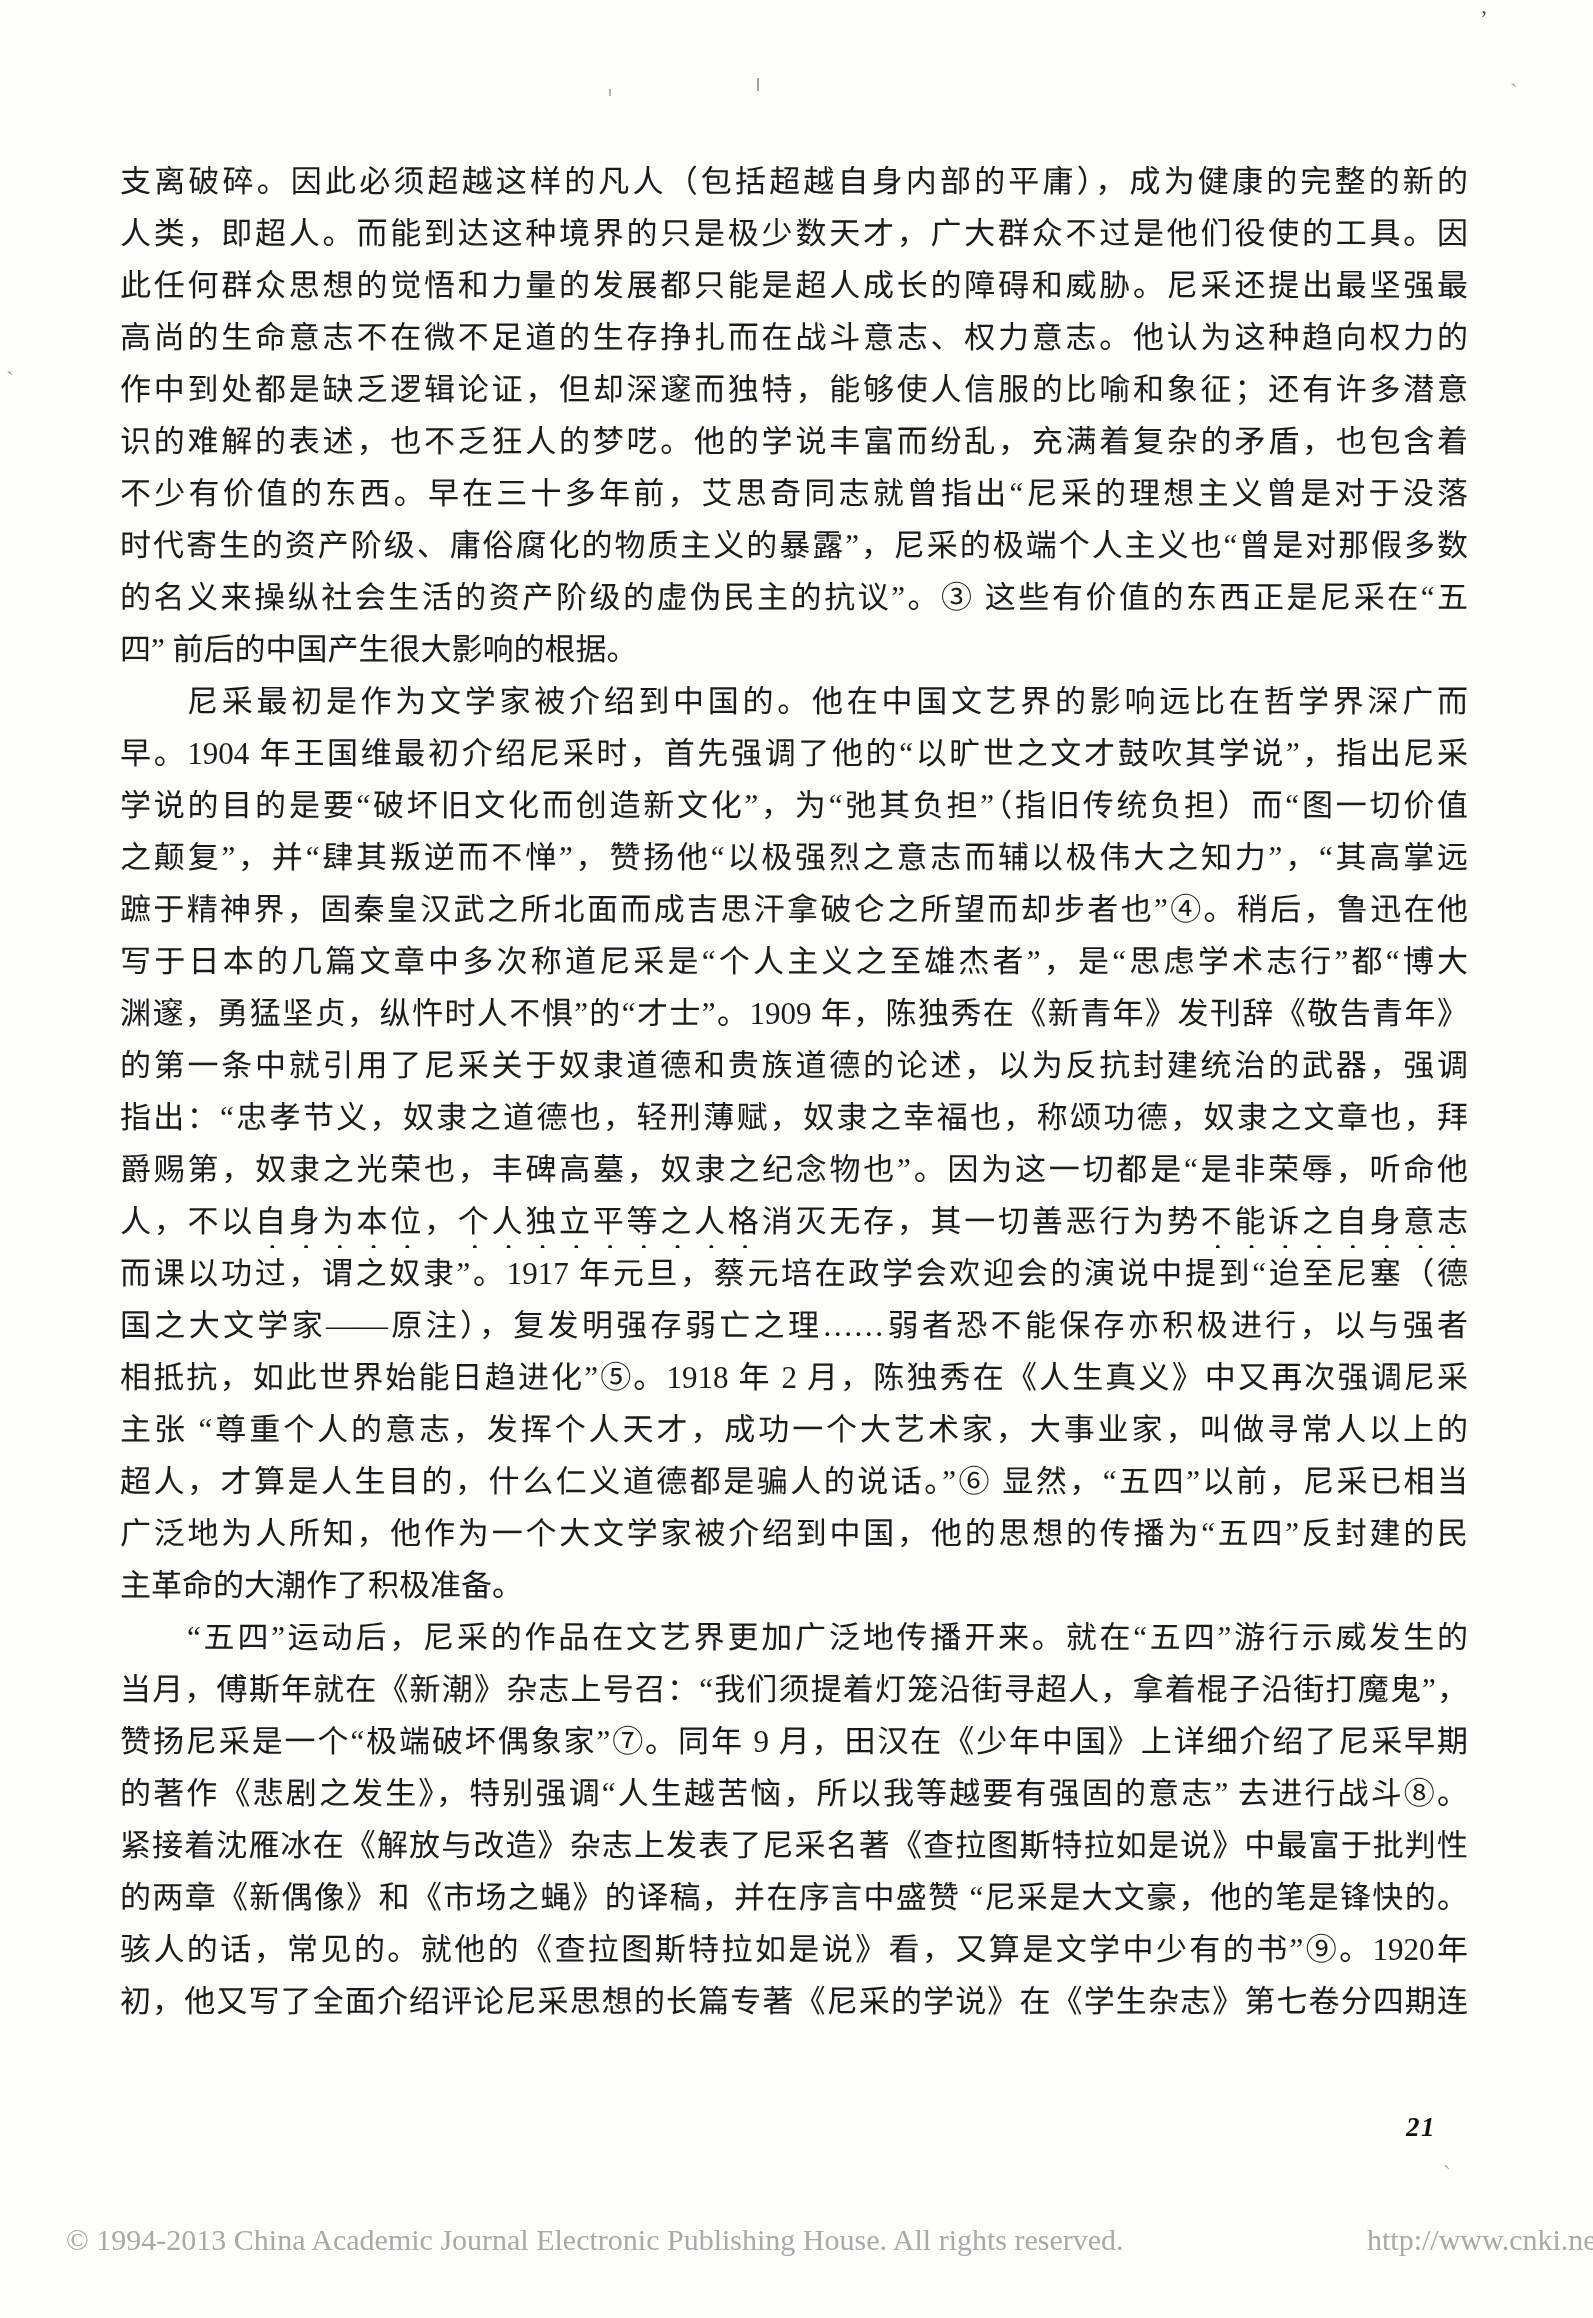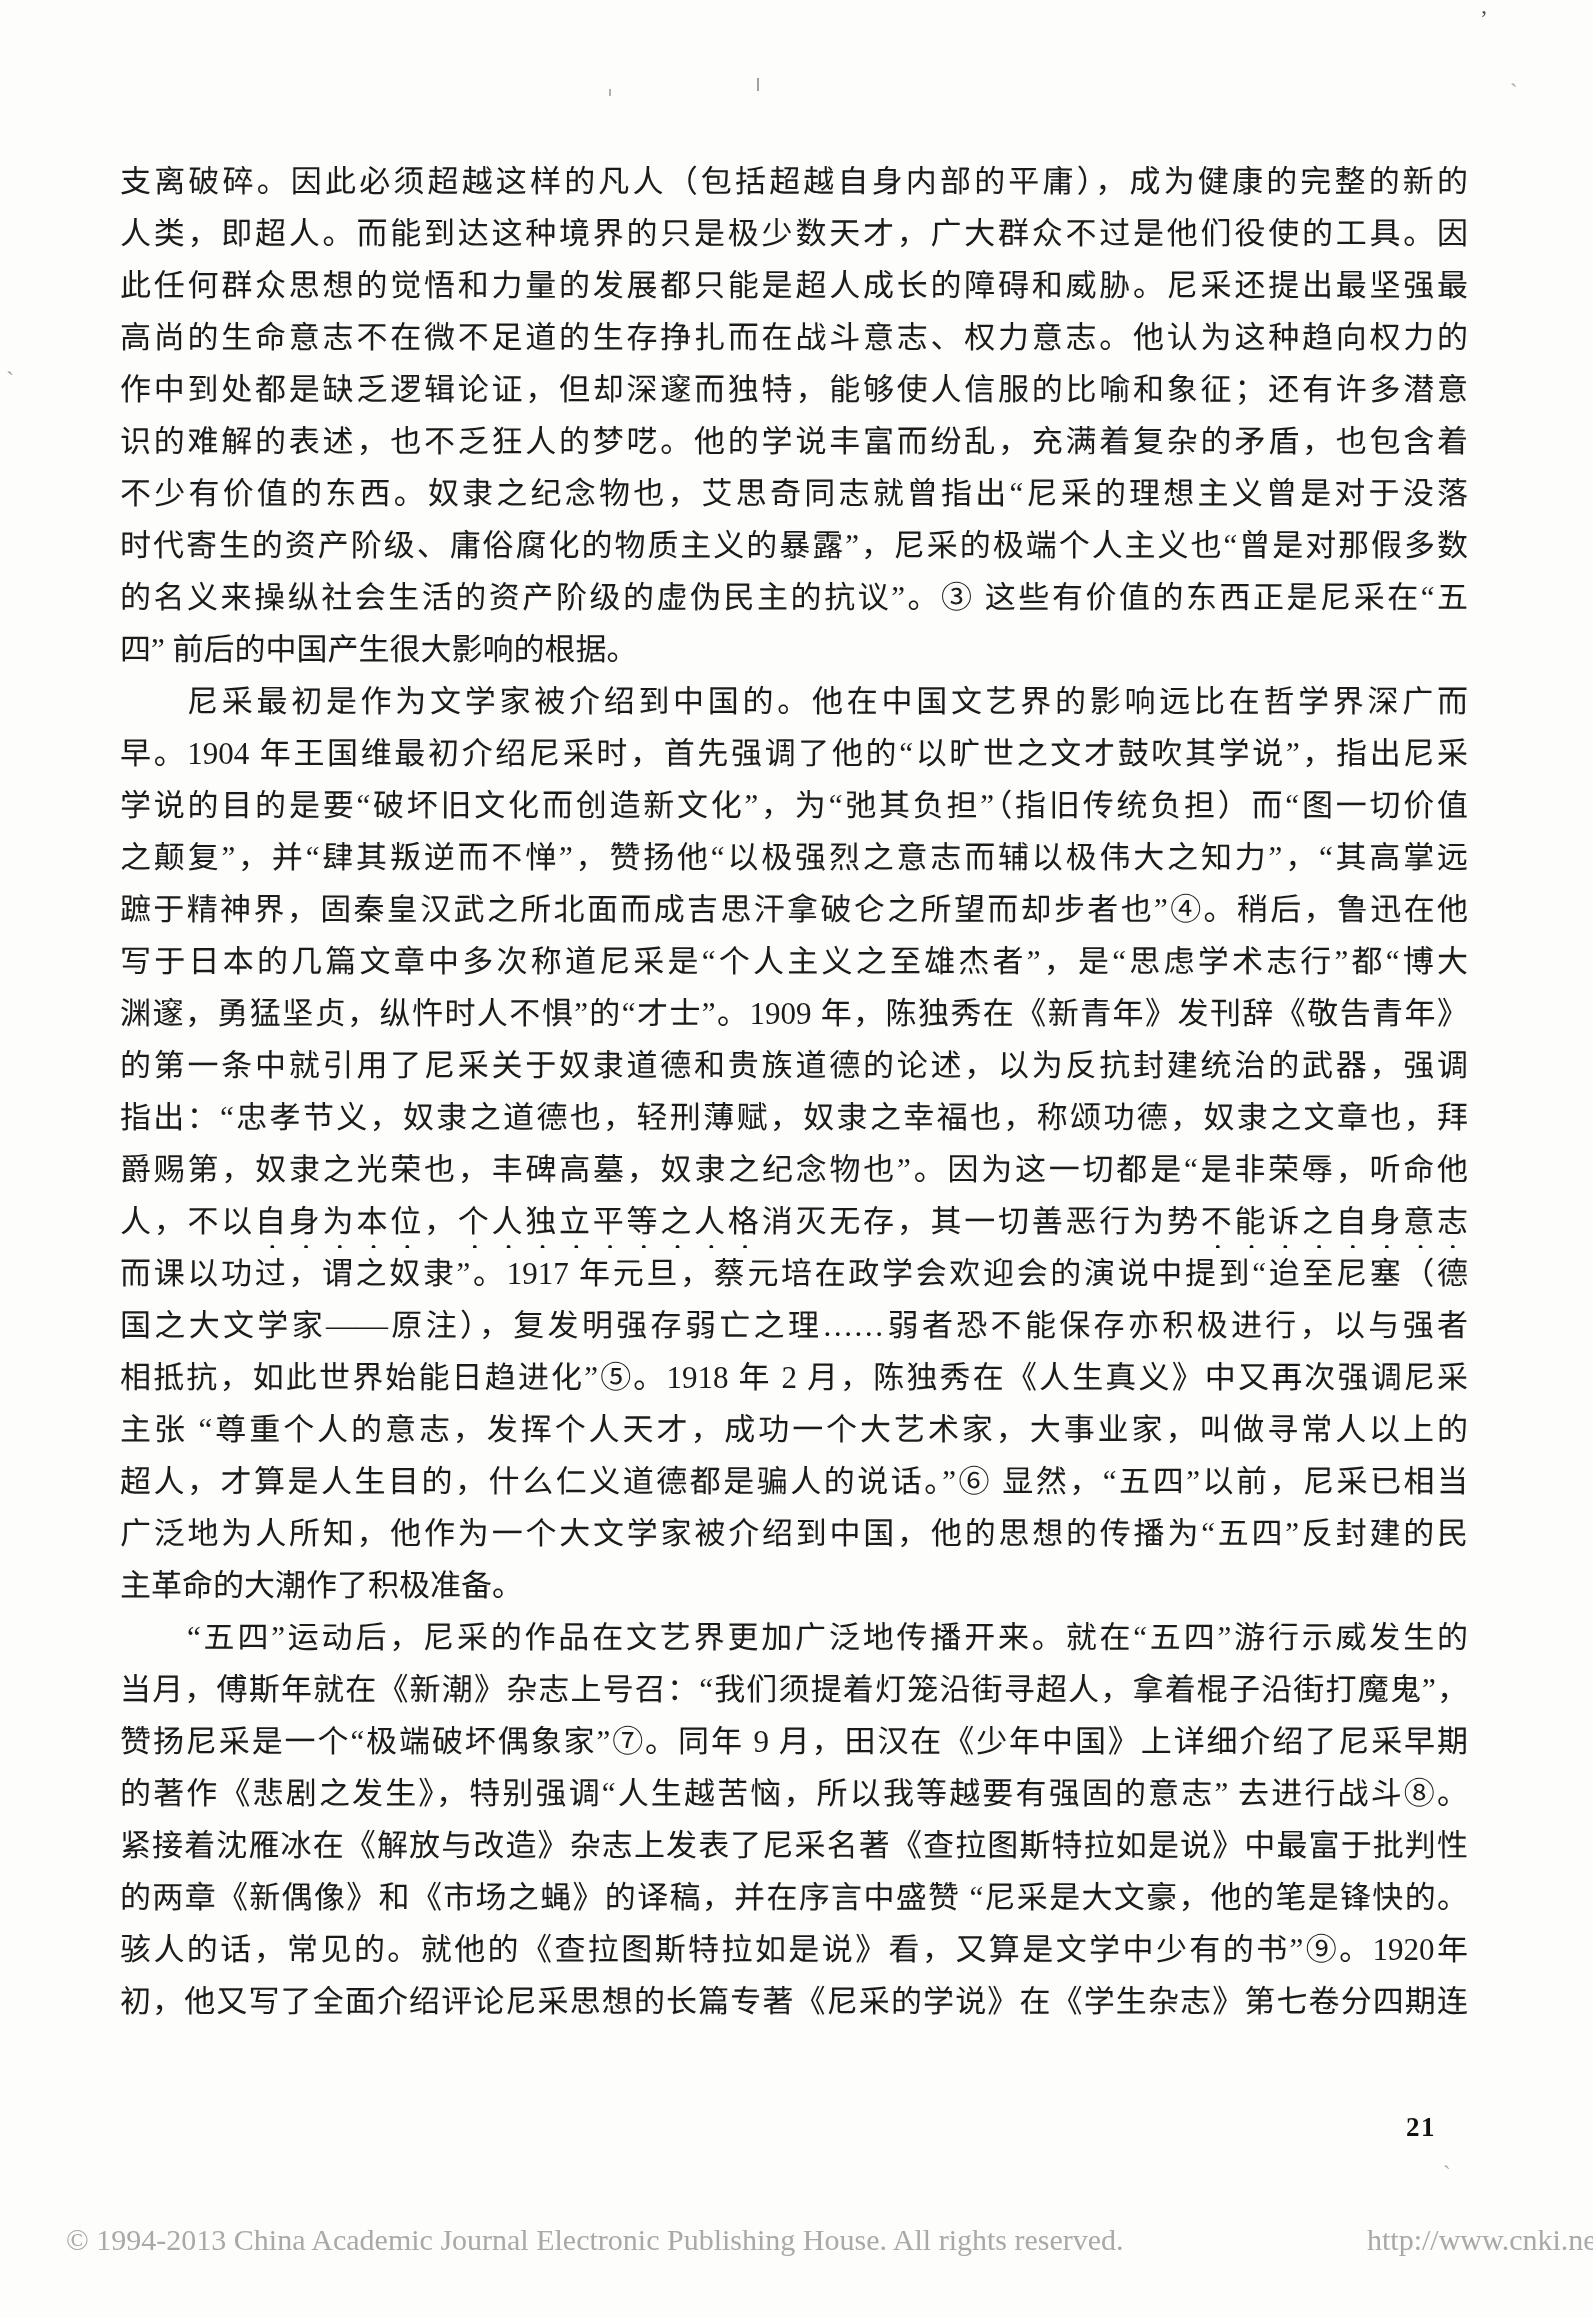--- a/index.html
+++ b/index.html
@@ -29,20 +29,21 @@
     -webkit-text-emphasis:filled dot #161616;
     -webkit-text-emphasis-position:under right;
     text-emphasis:filled dot #161616;
     text-emphasis-position:under right;
   }
   .page-number{
     position:absolute;
     left:1406px;top:2112px;
     font-size:27px;font-weight:700;color:#111;
     letter-spacing:1.6px;
+    font-style:italic;
   }
   .footer-copyright{
     position:absolute;
     left:66px;top:2223px;
     font-size:30px;color:#a9a9a9;
     white-space:nowrap;
   }
   .footer-url{
     position:absolute;
     left:1335px;top:2223px;
@@ -58,21 +59,21 @@
 
 <div class="page">
 
   <div class="text-block">
       <div class="line fill">支离破碎。因此必须超越这样的凡人（包括超越自身内部的平庸），成为健康的完整的新的</div>
       <div class="line fill">人类，即超人。而能到达这种境界的只是极少数天才，广大群众不过是他们役使的工具。因</div>
       <div class="line fill">此任何群众思想的觉悟和力量的发展都只能是超人成长的障碍和威胁。尼采还提出最坚强最</div>
       <div class="line fill">高尚的生命意志不在微不足道的生存挣扎而在战斗意志、权力意志。他认为这种趋向权力的</div>
       <div class="line fill">作中到处都是缺乏逻辑论证，但却深邃而独特，能够使人信服的比喻和象征；还有许多潜意</div>
       <div class="line fill">识的难解的表述，也不乏狂人的梦呓。他的学说丰富而纷乱，充满着复杂的矛盾，也包含着</div>
-      <div class="line fill">不少有价值的东西。奴隶之纪念物也，艾思奇同志就曾指出“尼采的理想主义曾是对于没落</div>
+      <div class="line fill">不少有价值的东西。早在三十多年前，艾思奇同志就曾指出“尼采的理想主义曾是对于没落</div>
       <div class="line fill">时代寄生的资产阶级、庸俗腐化的物质主义的暴露”，尼采的极端个人主义也“曾是对那假多数</div>
       <div class="line fill">的名义来操纵社会生活的资产阶级的虚伪民主的抗议”。③ 这些有价值的东西正是尼采在“五</div>
       <div class="line">四” 前后的中国产生很大影响的根据。</div>
       <div class="line fill indent">尼采最初是作为文学家被介绍到中国的。他在中国文艺界的影响远比在哲学界深广而</div>
       <div class="line fill">早。1904 年王国维最初介绍尼采时，首先强调了他的“以旷世之文才鼓吹其学说”，指出尼采</div>
       <div class="line fill">学说的目的是要“破坏旧文化而创造新文化”，为“弛其负担”（指旧传统负担）而“图一切价值</div>
       <div class="line fill">之颠复”，并“肆其叛逆而不惮”，赞扬他“以极强烈之意志而辅以极伟大之知力”，“其高掌远</div>
       <div class="line fill">蹠于精神界，固秦皇汉武之所北面而成吉思汗拿破仑之所望而却步者也”④。稍后，鲁迅在他</div>
       <div class="line fill">写于日本的几篇文章中多次称道尼采是“个人主义之至雄杰者”，是“思虑学术志行”都“博大</div>
       <div class="line fill">渊邃，勇猛坚贞，纵忤时人不惧”的“才士”。1909 年，陈独秀在《新青年》发刊辞《敬告青年》</div>

